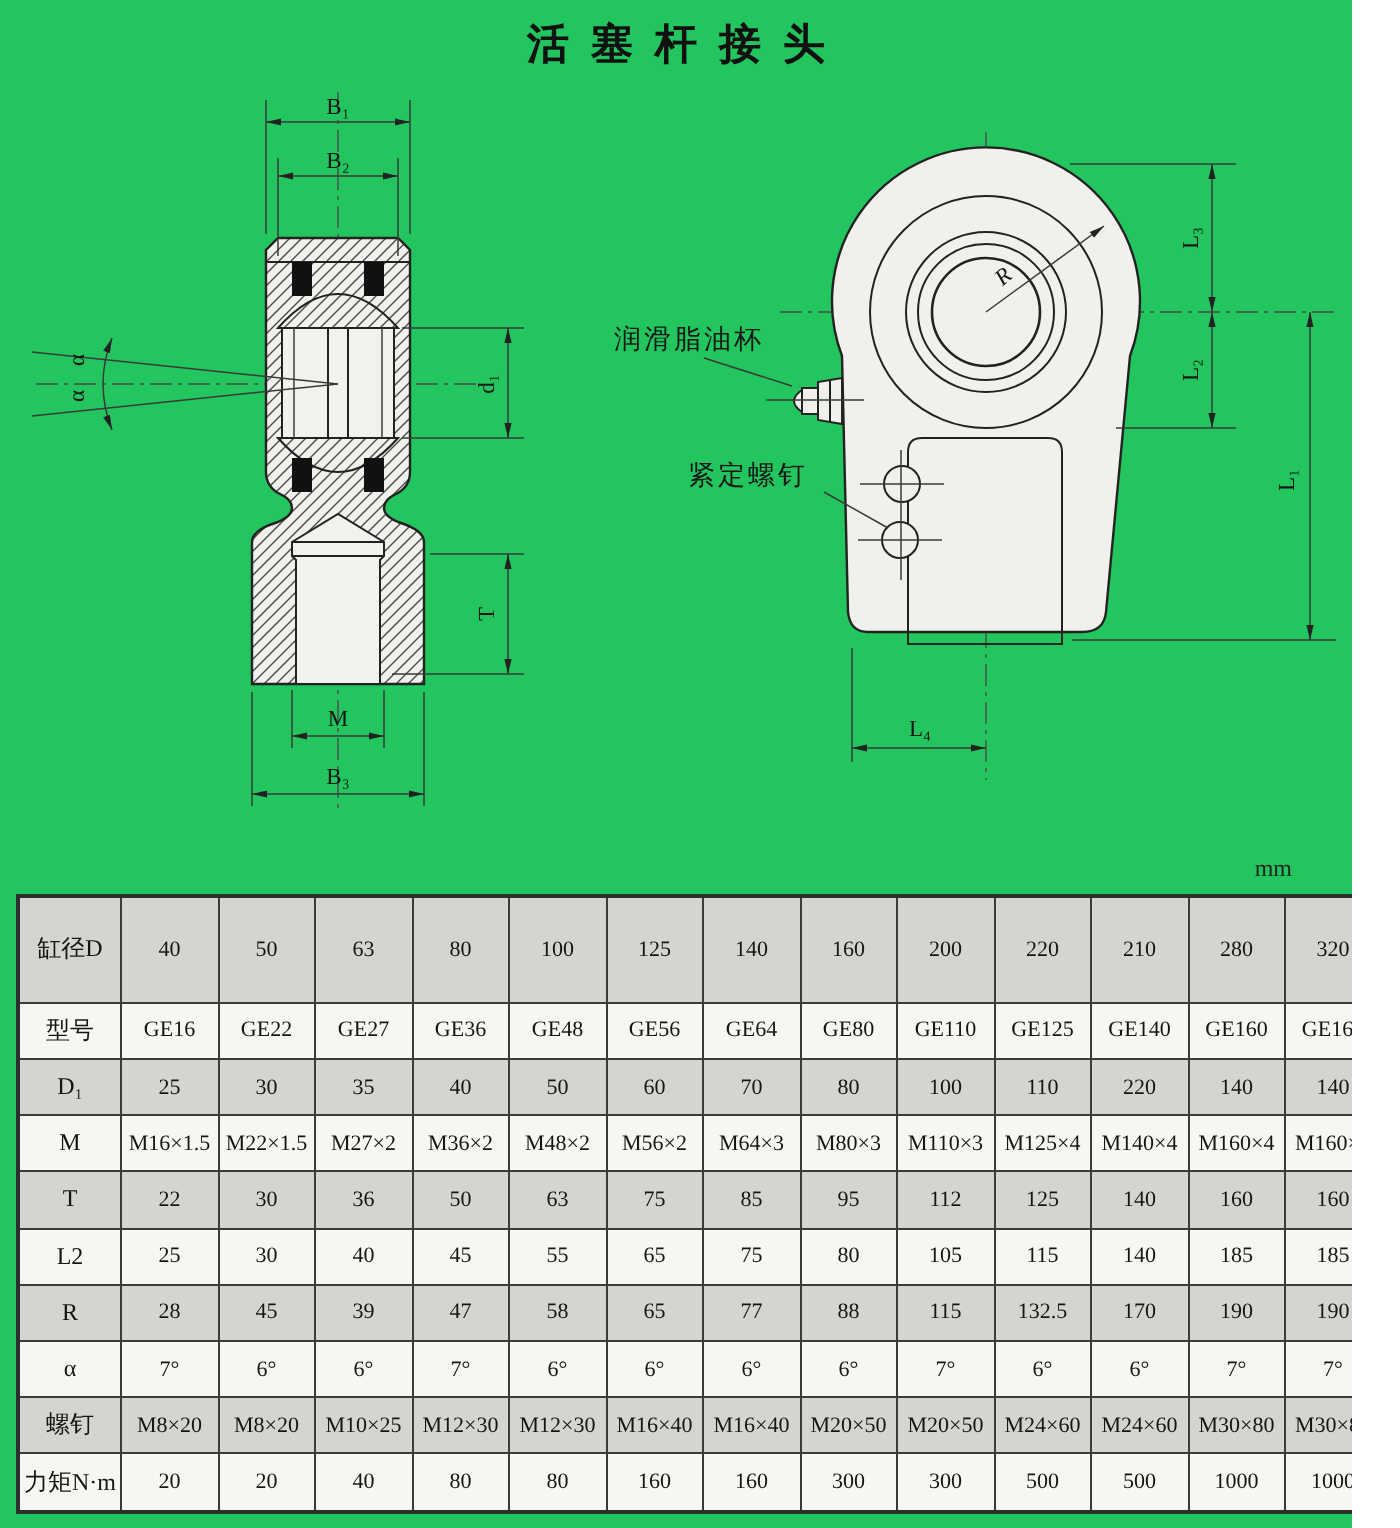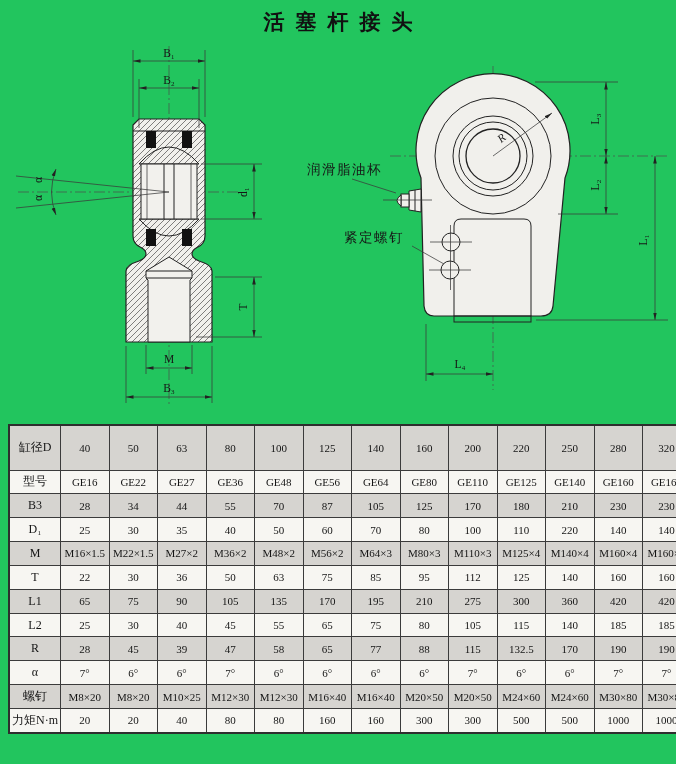--- a/index.html
+++ b/index.html
@@ -14,21 +14,21 @@
     text-align:center; font-size:21px; font-weight:bold;
     letter-spacing:11px; text-indent:11px;
     font-family:"Liberation Sans","DejaVu Sans",sans-serif; color:#111;
   }
   svg.drawing { position:absolute; top:0; left:0; }
   .unit-label {
     position:absolute; top:427px; right:30px;
     font-size:12px; color:#222;
   }
   table.spec-table {
-    position:absolute; left:8px; top:424px; width:684px; height:310px;
+    position:absolute; left:8px; top:447px; width:684px; height:310px;
     border-collapse:collapse; table-layout:fixed;
     border:2px solid #2e2e2e;
   }
   .spec-table tr { height:18px; }
   .spec-table tr:first-child { height:34px; }
   .spec-table tr:nth-child(odd) { background:#d6d4d0; }
   .spec-table tr:nth-child(even) { background:#f7f6f2; }
   .spec-table th, .spec-table td {
     border:1px solid #3b3b3b; padding:0; margin:0;
     text-align:center; vertical-align:middle;
@@ -230,57 +230,41 @@
           <td>40</td>
           <td>50</td>
           <td>63</td>
           <td>80</td>
           <td>100</td>
           <td>125</td>
           <td>140</td>
           <td>160</td>
           <td>200</td>
           <td>220</td>
-          <td>250</td>
+          <td>210</td>
           <td>280</td>
           <td>320</td>
         </tr>
         <tr>
           <th>型号</th>
           <td>GE16</td>
           <td>GE22</td>
           <td>GE27</td>
           <td>GE36</td>
           <td>GE48</td>
           <td>GE56</td>
           <td>GE64</td>
           <td>GE80</td>
           <td>GE110</td>
           <td>GE125</td>
           <td>GE140</td>
           <td>GE160</td>
           <td>GE160</td>
         </tr>
         <tr>
-          <th>B3</th>
-          <td>28</td>
-          <td>34</td>
-          <td>44</td>
-          <td>55</td>
-          <td>70</td>
-          <td>87</td>
-          <td>105</td>
-          <td>125</td>
-          <td>170</td>
-          <td>180</td>
-          <td>210</td>
-          <td>230</td>
-          <td>230</td>
-        </tr>
-        <tr>
           <th>D₁</th>
           <td>25</td>
           <td>30</td>
           <td>35</td>
           <td>40</td>
           <td>50</td>
           <td>60</td>
           <td>70</td>
           <td>80</td>
           <td>100</td>
@@ -315,36 +299,20 @@
           <td>75</td>
           <td>85</td>
           <td>95</td>
           <td>112</td>
           <td>125</td>
           <td>140</td>
           <td>160</td>
           <td>160</td>
         </tr>
         <tr>
-          <th>L1</th>
-          <td>65</td>
-          <td>75</td>
-          <td>90</td>
-          <td>105</td>
-          <td>135</td>
-          <td>170</td>
-          <td>195</td>
-          <td>210</td>
-          <td>275</td>
-          <td>300</td>
-          <td>360</td>
-          <td>420</td>
-          <td>420</td>
-        </tr>
-        <tr>
           <th>L2</th>
           <td>25</td>
           <td>30</td>
           <td>40</td>
           <td>45</td>
           <td>55</td>
           <td>65</td>
           <td>75</td>
           <td>80</td>
           <td>105</td>

